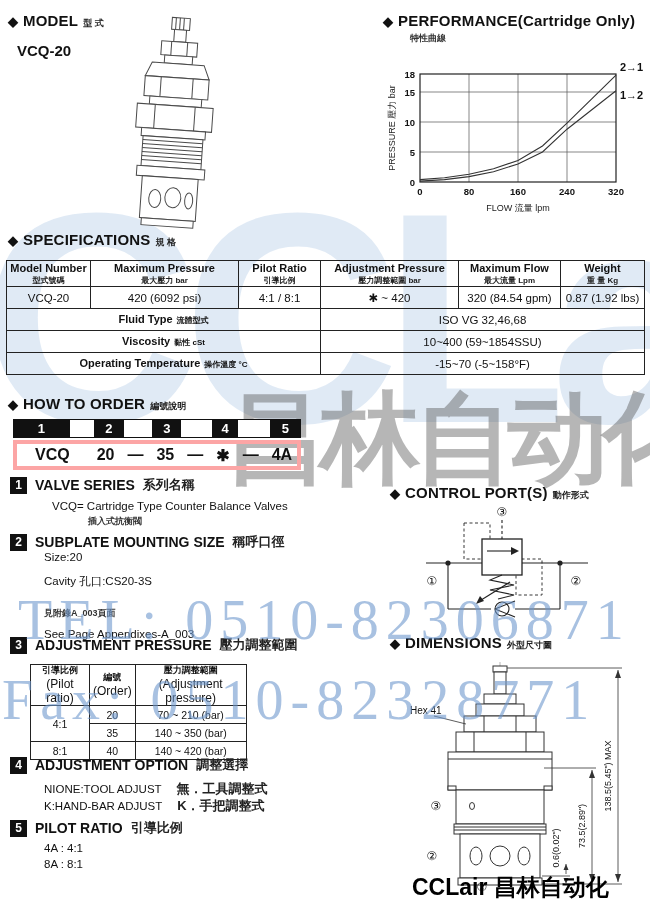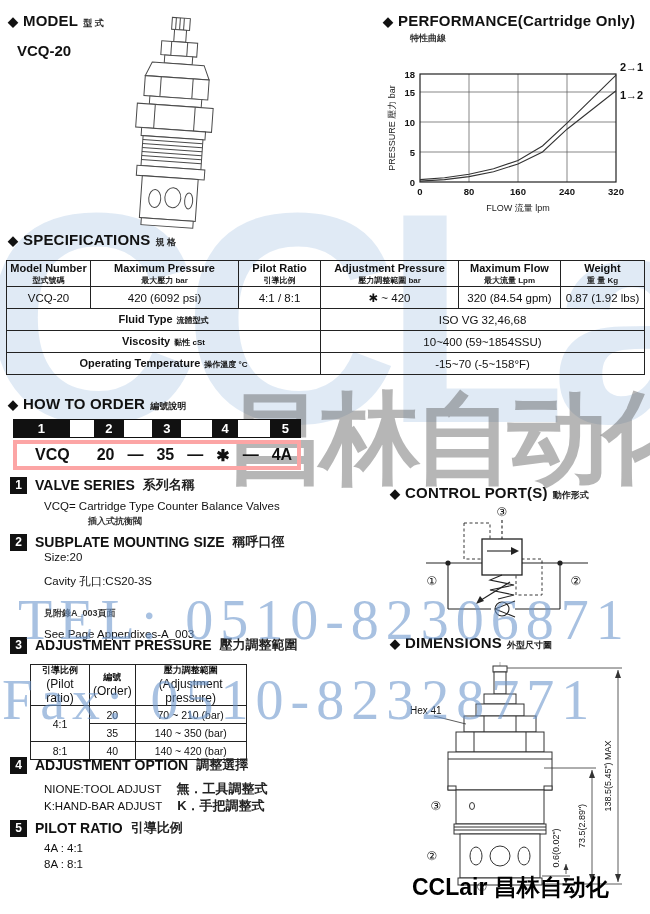--- a/index.html
+++ b/index.html
@@ -243,21 +243,21 @@
     <span>✱</span>
     <span>—</span>
     <span>4A</span>
   </div>
 
   <div class="sechead" style="left:10px;top:476px;">
     <span class="numsq">1</span>
     <span class="sectitle">VALVE SERIES</span>
     <span class="cjk-sub">系列名稱</span>
   </div>
-  <div class="plain" style="left:44px;top:500px;">VCQ= Cartridge Type Counter Balance Valves</div>
+  <div class="plain" style="left:52px;top:500px;">VCQ= Cartridge Type Counter Balance Valves</div>
   <div class="plain-cjk" style="left:88px;top:515px;">插入式抗衡閥</div>
 
   <div class="sechead" style="left:10px;top:533px;">
     <span class="numsq">2</span>
     <span class="sectitle">SUBPLATE MOUNTING SIZE</span>
     <span class="cjk-sub">稱呼口徑</span>
   </div>
   <div class="plain" style="left:44px;top:551px;">Size:20</div>
   <div class="plain" style="left:44px;top:574px;">Cavity 孔口:CS20-3S</div>
   <div class="plain" style="left:44px;top:628px;">See Page Appendixes-A_003</div>

